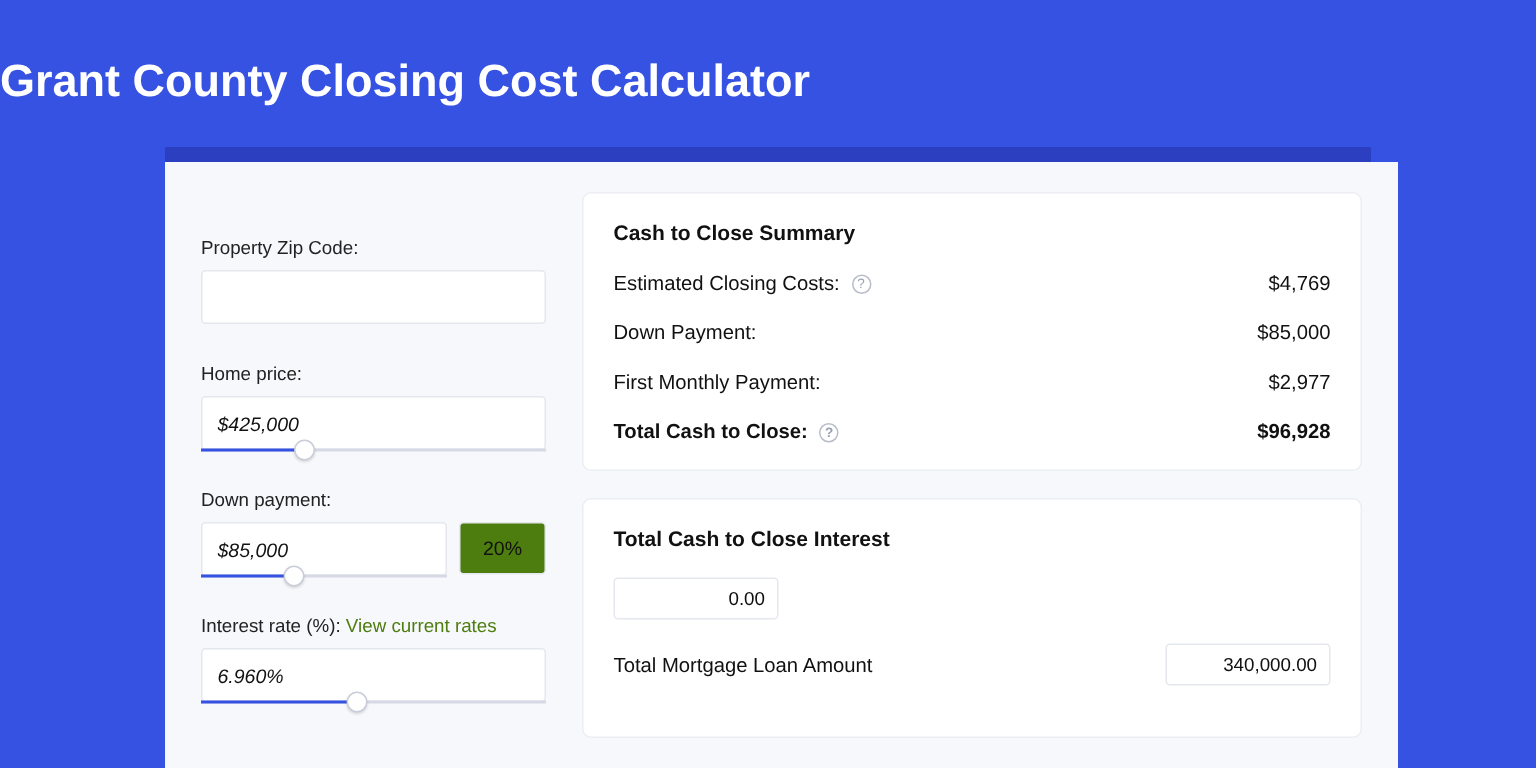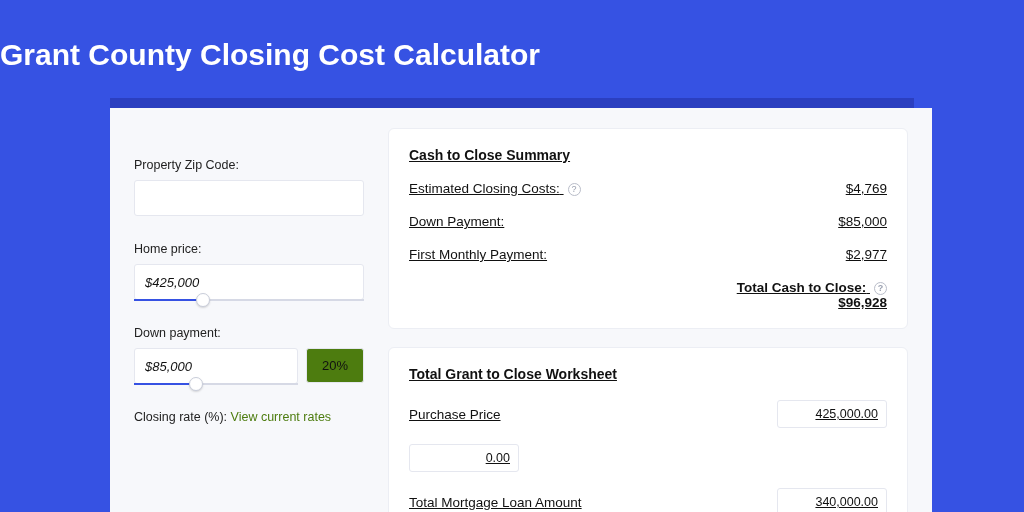--- a/index.html
+++ b/index.html
@@ -100,35 +100,34 @@
     text-decoration: none;
     font-size: 12.5px;
     cursor: pointer;
   }
   .panel {
     background: #fff;
     border: 1px solid #eceef4;
     border-radius: 6px;
     padding: 18px 20px;
     margin-bottom: 18px;
-    text-decoration: underline;
   }
   .panel-title {
     font-size: 14px;
     font-weight: 700;
     margin-bottom: 18px;
   }
   .sum-row {
     display: flex;
     justify-content: space-between;
-    align-items: flex-end;
+    align-items: center;
     font-size: 13.5px;
     margin-bottom: 18px;
   }
-  .sum-row.total { font-weight: 700; flex-direction: column; }
+  .sum-row.total { font-weight: 700; }
   .sum-row:last-child { margin-bottom: 0; }
   .help-icon {
     display: inline-flex;
     width: 13px; height: 13px;
     border: 1px solid #b9bdc9;
     border-radius: 50%;
     color: #9aa0b0;
     font-size: 9px;
     align-items: center;
     justify-content: center;
@@ -188,23 +187,29 @@
             <div class="slider-track"></div>
             <div class="slider-fill" style="width:38%"></div>
             <div class="slider-thumb" style="left:38%"></div>
           </div>
           <div class="pct-box">20%</div>
         </div>
       </div>
 
       <div class="field-block">
         <label class="field-label">
-          <span>Closing rate (%):</span>
+          <span>Interest rate (%):</span>
           <a class="link">View current rates</a>
         </label>
+        <div class="slider-wrap">
+          <input class="text-input" type="text" value="6.960%" style="">
+          <div class="slider-track"></div>
+          <div class="slider-fill" style="width:45%"></div>
+          <div class="slider-thumb" style="left:45%"></div>
+        </div>
       </div>
 
     </div>
 
     <div class="right">
 
       <div class="panel">
         <div class="panel-title">Cash to Close Summary</div>
 
         <div class="sum-row">
@@ -228,26 +233,22 @@
         <div class="sum-row total">
           <span>
             <span>Total Cash to Close:</span>
             <span class="help-icon">?</span>
           </span>
           <span>$96,928</span>
         </div>
       </div>
 
       <div class="panel">
-        <div class="panel-title">Total Grant to Close Worksheet</div>
-
-        <div class="ws-row">
-          <span>Purchase Price</span>
-          <input class="ws-input" type="text" value="425,000.00" style="">
-        </div>
+        <div class="panel-title">Total Cash to Close Interest</div>
+
 
         <div class="ws-row">
           <input class="ws-input" type="text" value="0.00" style="">
         </div>
 
         <div class="ws-row">
           <span>Total Mortgage Loan Amount</span>
           <input class="ws-input" type="text" value="340,000.00" style="">
         </div>
 

